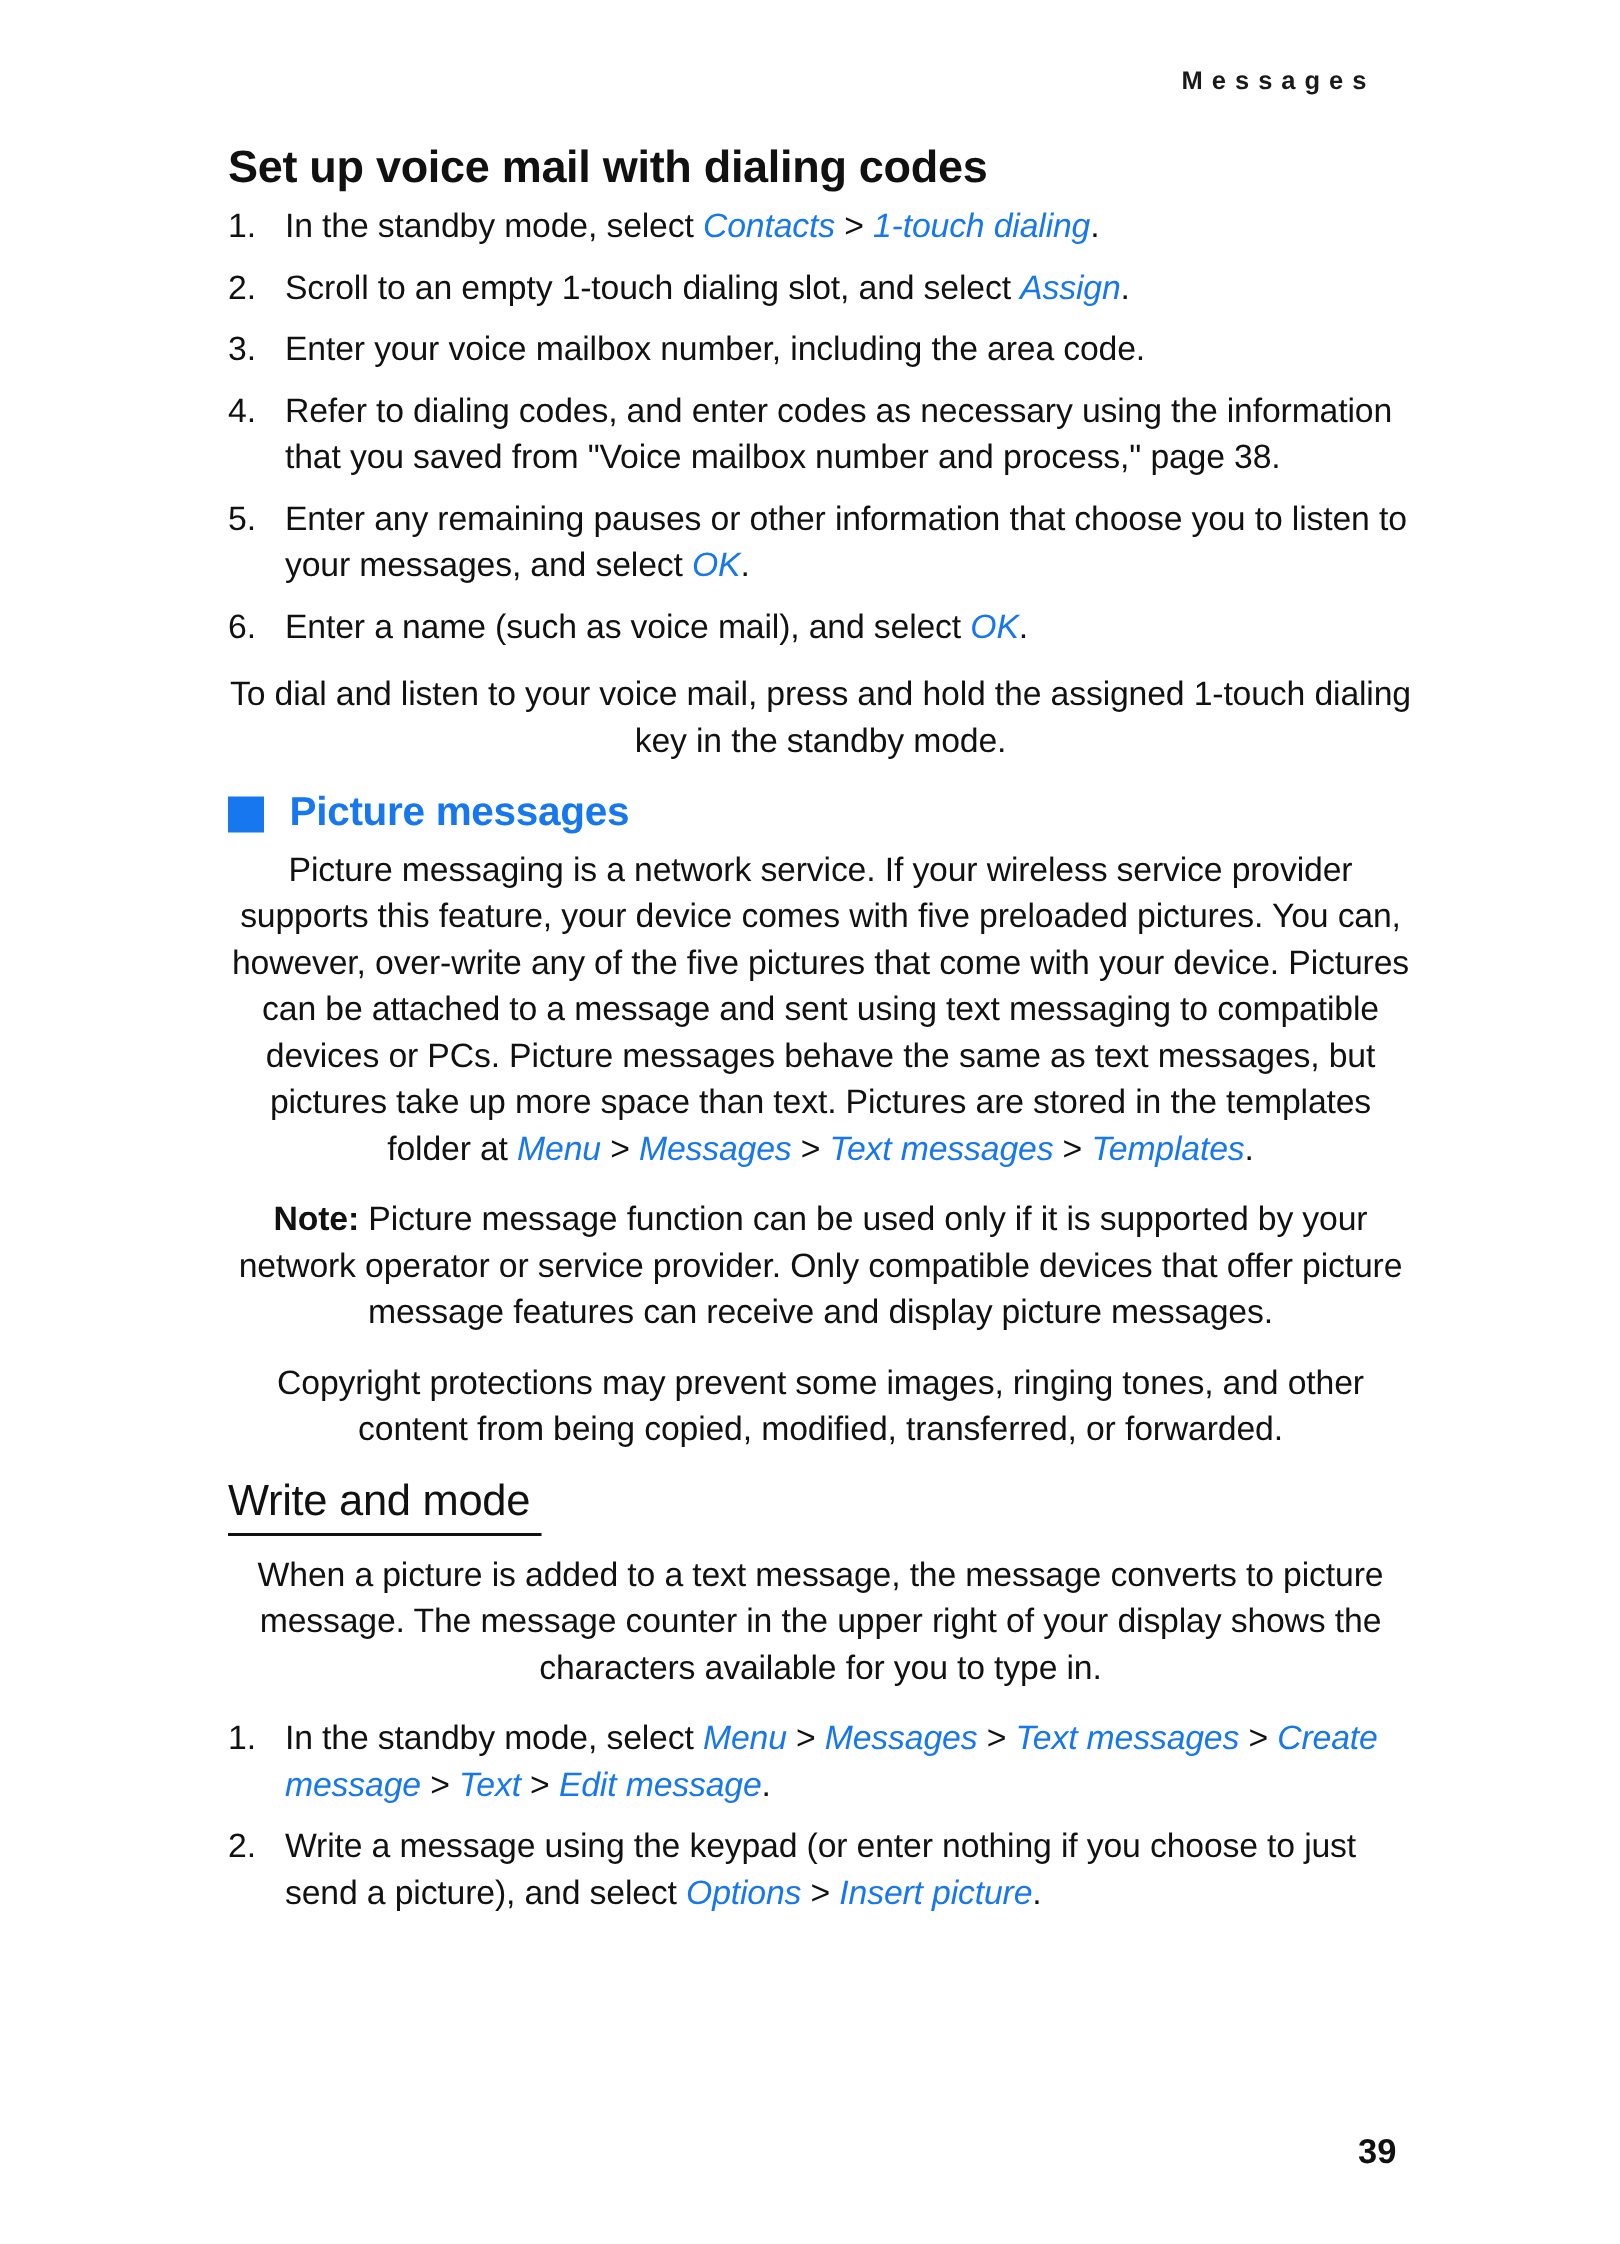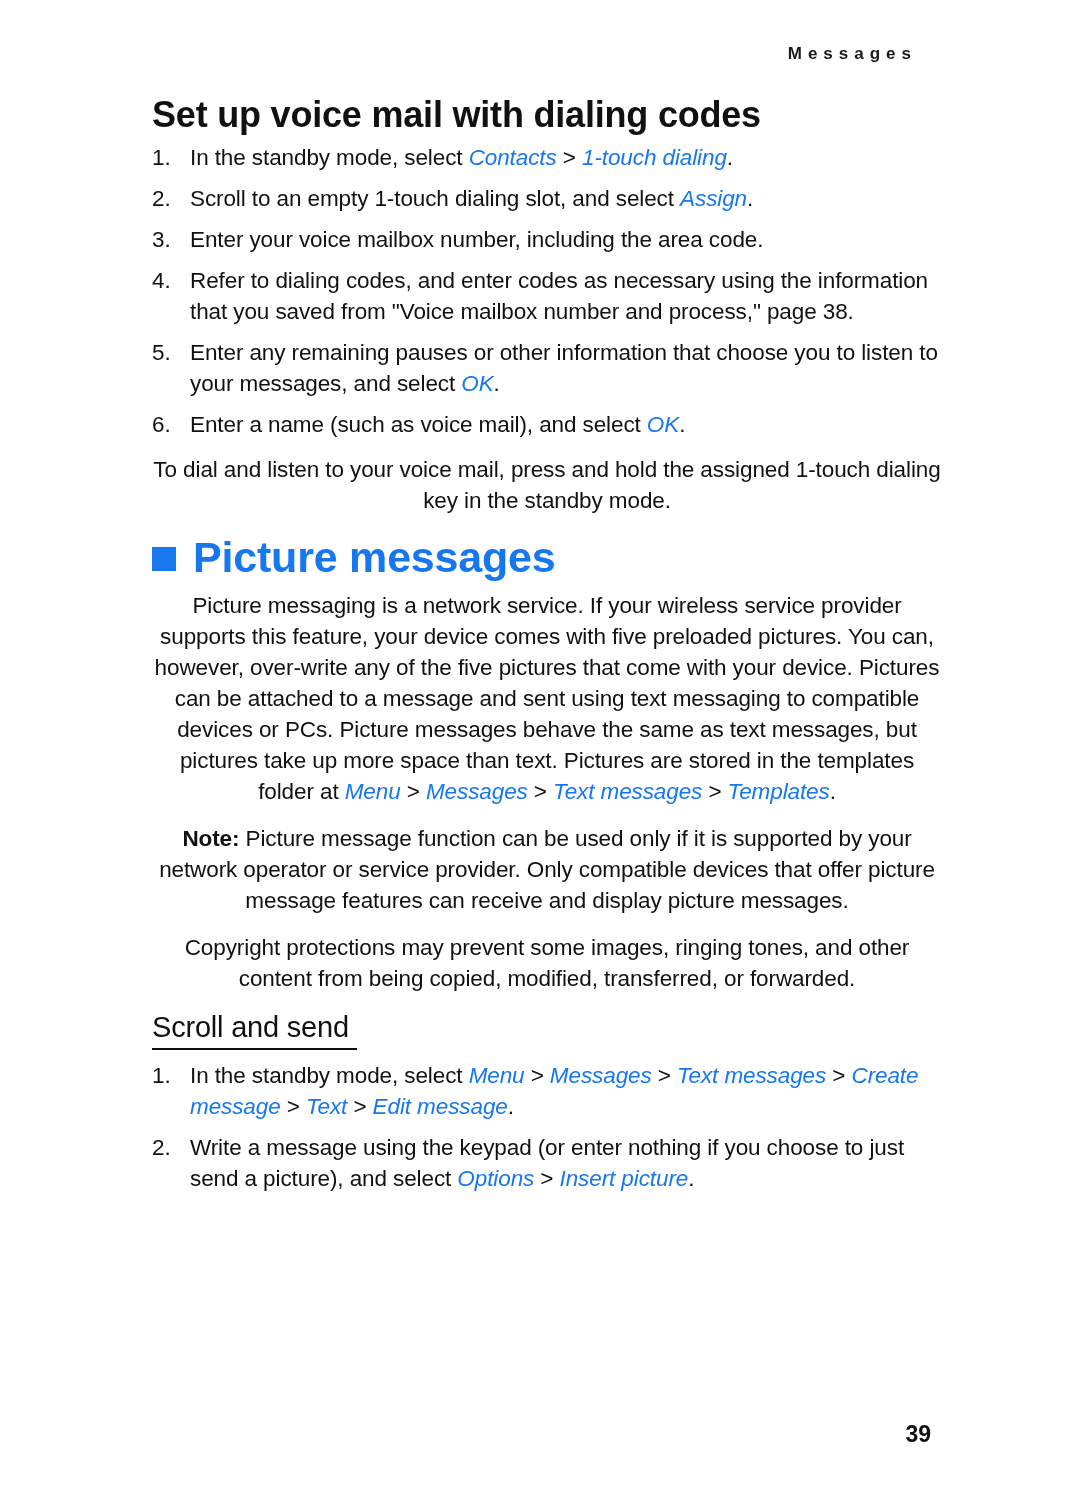--- a/index.html
+++ b/index.html
@@ -36,30 +36,30 @@
   
   .content {
     position: absolute;
     left: 152px;
     top: 94px;
     width: 790px;
   }
 
   
   h2.sub-head {
-    font-size: 36px;
+    font-size: 30px;
     font-weight: bold;
     color: #111111;
     margin: 0 0 6px 0;
     letter-spacing: -0.2px;
     line-height: 1.18;
   }
 
   h1.chapter-head {
-    font-size: 43px;
+    font-size: 27px;
     font-weight: bold;
     color: #1677ef;
     margin: 0 0 6px 0;
     line-height: 1.2;
     display: flex;
     align-items: center;
     gap: 17px;
     letter-spacing: -0.2px;
   }
   .sq-bullet {
@@ -178,23 +178,24 @@
       <span>Picture messages</span>
     </h1>
 
     <p class="body" id="pm-intro"><span>Picture messaging is a network service. If your wireless service provider supports this feature, your device comes with five preloaded pictures. You can, however, over-write any of the five pictures that come with your device. Pictures can be attached to a message and sent using text messaging to compatible devices or PCs. Picture messages behave the same as text messages, but pictures take up more space than text. Pictures are stored in the templates folder at </span><span class="ui">Menu</span><span class="sep"> &gt; </span><span class="ui">Messages</span><span class="sep"> &gt; </span><span class="ui">Text messages</span><span class="sep"> &gt; </span><span class="ui">Templates</span><span>.</span></p>
 
     <p class="body" id="pm-note"><span class="note-label">Note:</span><span>  Picture message function can be used only if it is supported by your network operator or service provider. Only compatible devices that offer picture message features can receive and display picture messages.</span></p>
 
     <p class="body">Copyright protections may prevent some images, ringing tones, and other content from being copied, modified, transferred, or forwarded.</p>
 
     <div class="section-head-wrap">
-      <h2 class="section-head">Scroll and send</h2>
+      <h2 class="section-head">Write and mode</h2>
     </div>
 
+    <p class="body">When a picture is added to a text message, the message converts to picture message. The message counter in the upper right of your display shows the characters available for you to type in.</p>
 
     <ol class="steps" id="was-steps">
         <li><span><span>In the standby mode, select </span><span class="ui">Menu</span><span class="sep"> &gt; </span><span class="ui">Messages</span><span class="sep"> &gt; </span><span class="ui">Text messages</span><span class="sep"> &gt; </span><span class="ui">Create message</span><span class="sep"> &gt; </span><span class="ui">Text</span><span class="sep"> &gt; </span><span class="ui">Edit message</span><span>.</span></span></li>
         <li><span><span>Write a message using the keypad (or enter nothing if you choose to just send a picture), and select </span><span class="ui">Options</span><span class="sep"> &gt; </span><span class="ui">Insert picture</span><span>.</span></span></li>
       </ol>
 
   </div>
 
   <div class="folio">39</div>
 

